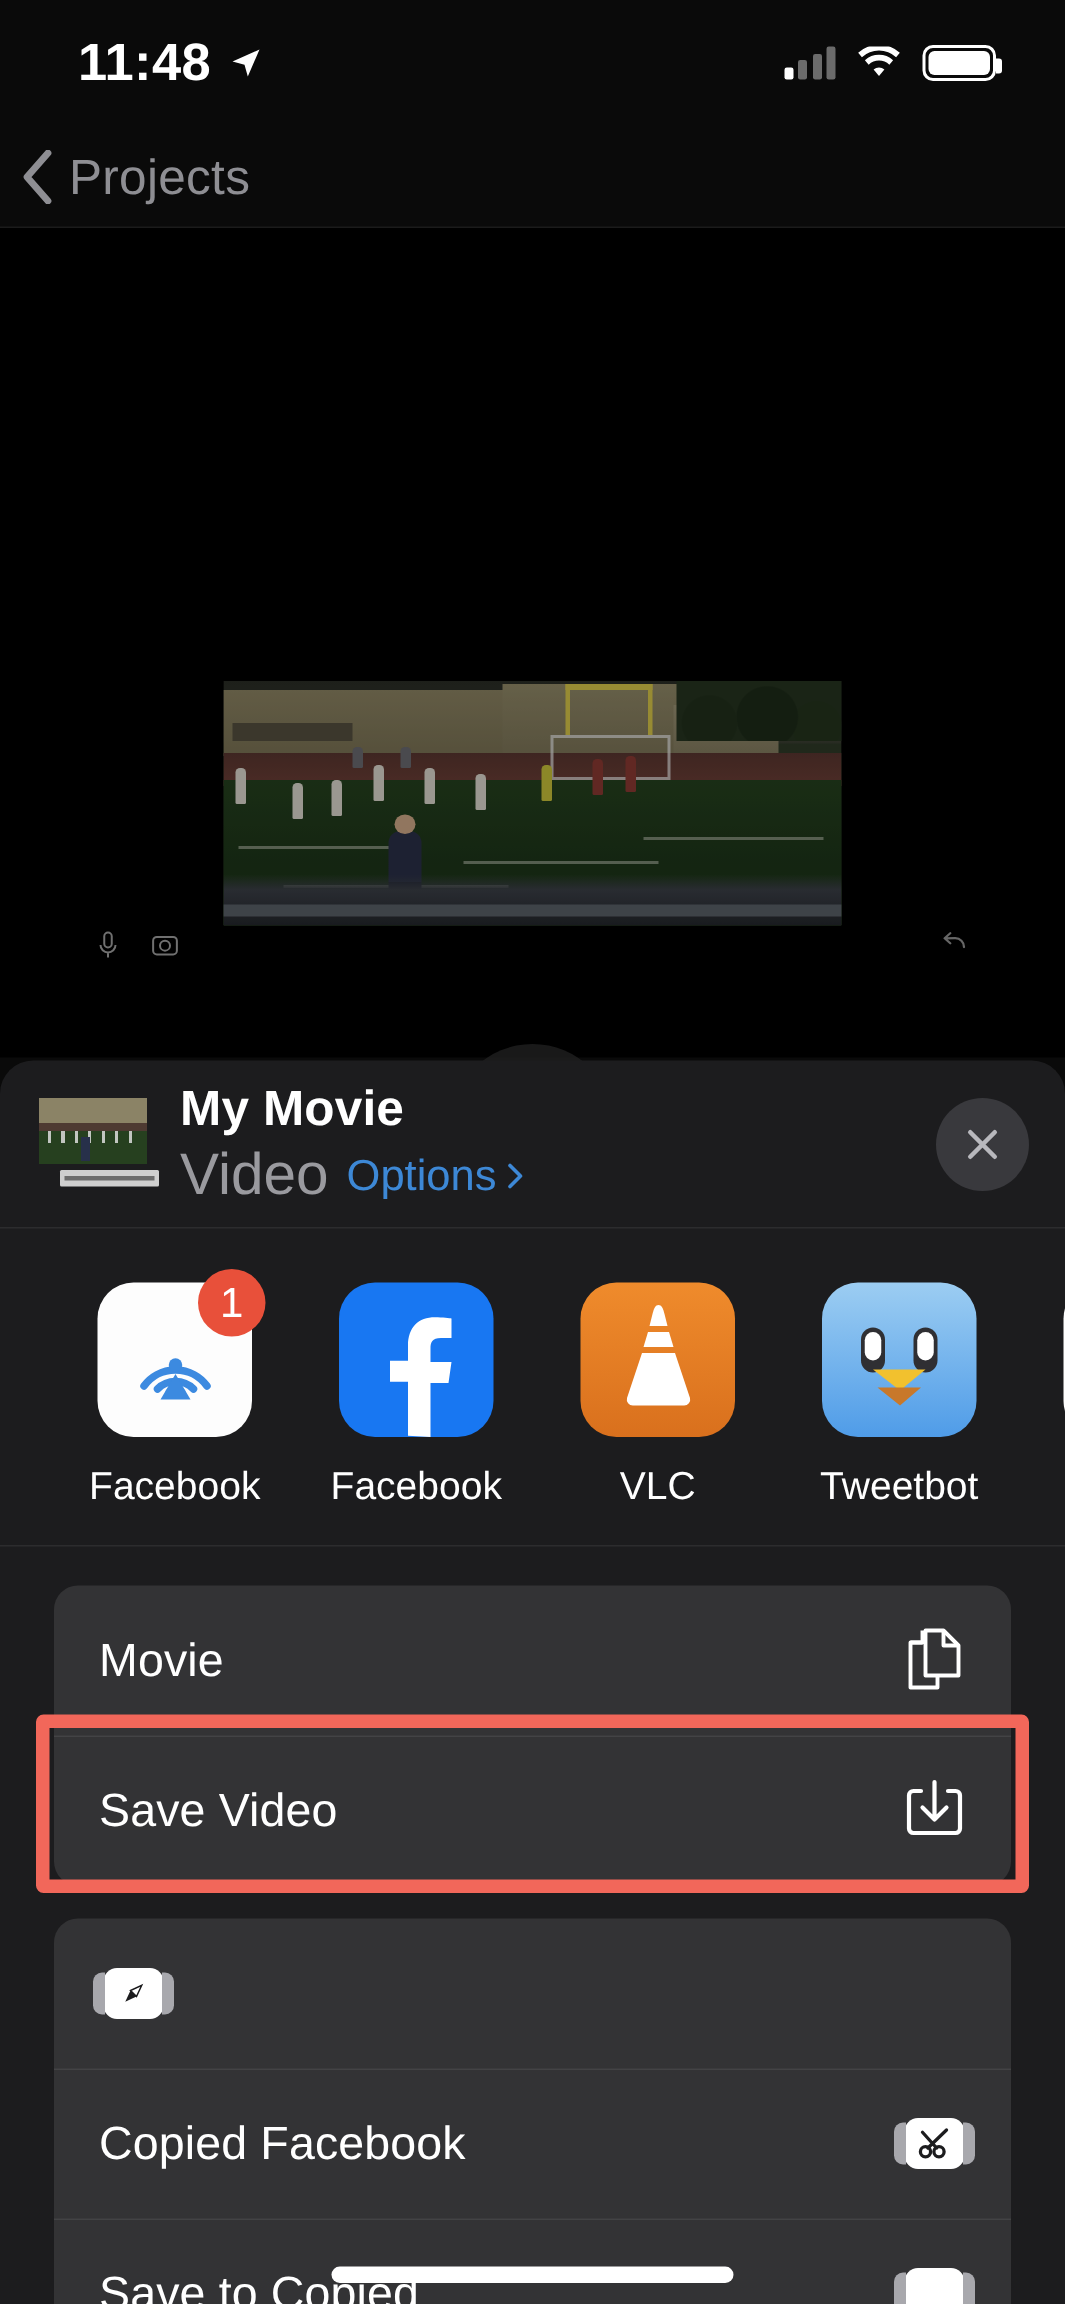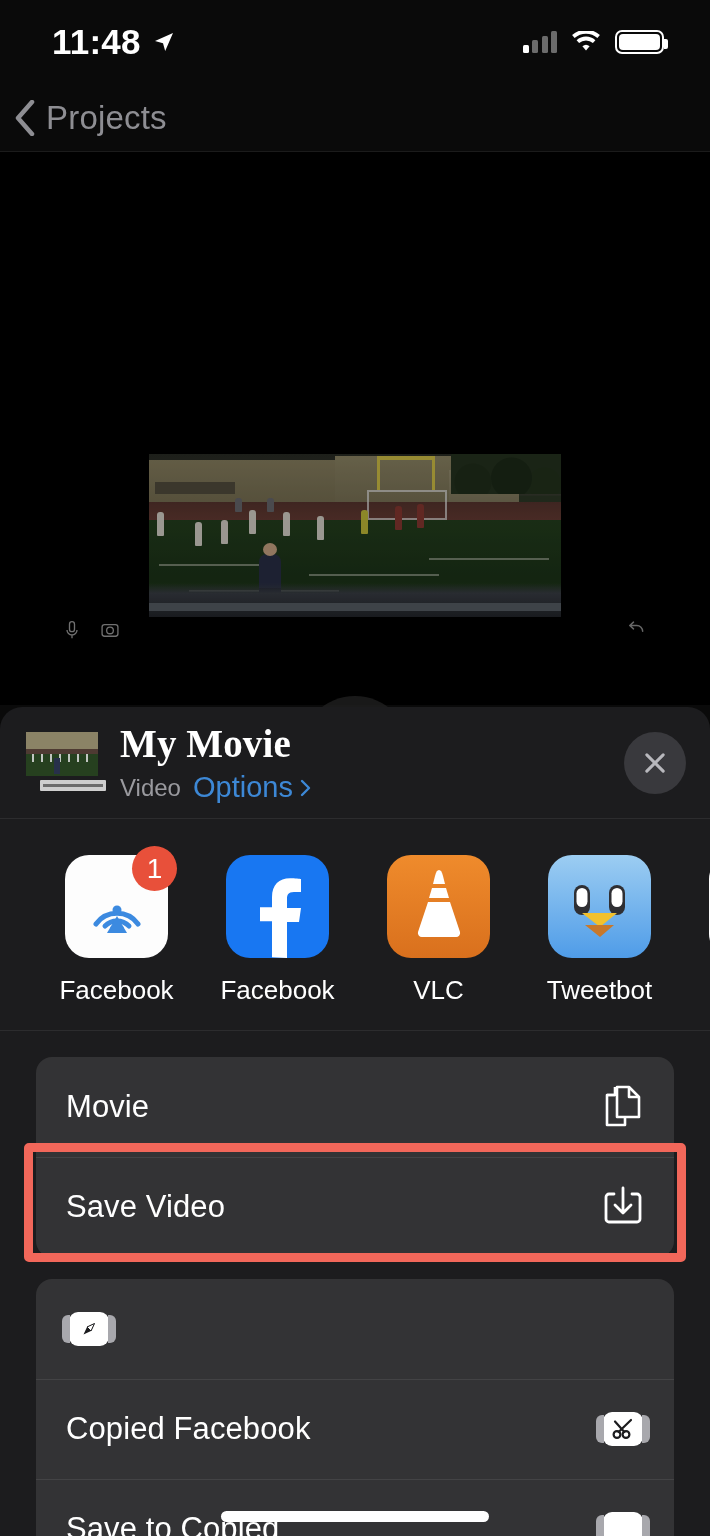--- a/index.html
+++ b/index.html
@@ -122,23 +122,23 @@
   }
   .t-sky{ position:absolute; inset:0; background:linear-gradient(to bottom,#8b8366 0 38%, #4e3a32 38% 50%, #26401f 50% 100%); }
   .t-dots{ position:absolute; left:6px; top:22px; width:60px; height:8px;
       background:repeating-linear-gradient(to right,#ddd 0 2px, transparent 2px 9px); opacity:.85; }
   .t-man{ position:absolute; left:28px; top:26px; width:6px; height:16px; background:#27304a; }
   .thumb .t-strip{
     position:absolute; left:14px; top:48px; width:66px; height:11px; background:#cfcfcf; border-radius:1px;
   }
   .thumb .t-strip:after{ content:""; position:absolute; left:3px; top:4px; right:3px; height:3px; background:#6d6d6d; }
   .sh-texts{ flex:1; min-width:0; }
-  .sh-title{ font-size:39px; font-weight:700; color:#fff; letter-spacing:.1px; line-height:1.2;font-family:Liberation Serif, serif; }
+  .sh-title{ font-size:33px; font-weight:700; color:#fff; letter-spacing:.1px; line-height:1.2; }
   .sh-sub{ display:flex; align-items:center; gap:12px; margin-top:4px; }
-  .sh-kind{ font-size:24px; color:#9a9a9f; }
+  .sh-kind{ font-size:39px; color:#9a9a9f; }
   .sh-options{ font-size:29px; color:#3d88d6; cursor:pointer; display:flex; align-items:center; gap:7px; }
   .sh-options .c{ width:11px; height:18px; }
   .closebtn{
     width:62px; height:62px; border-radius:50%; background:#39393d;
     display:flex; align-items:center; justify-content:center; cursor:pointer; flex:none;
   }
   .closebtn svg{ width:28px; height:28px; }
 
   
   .apps{

